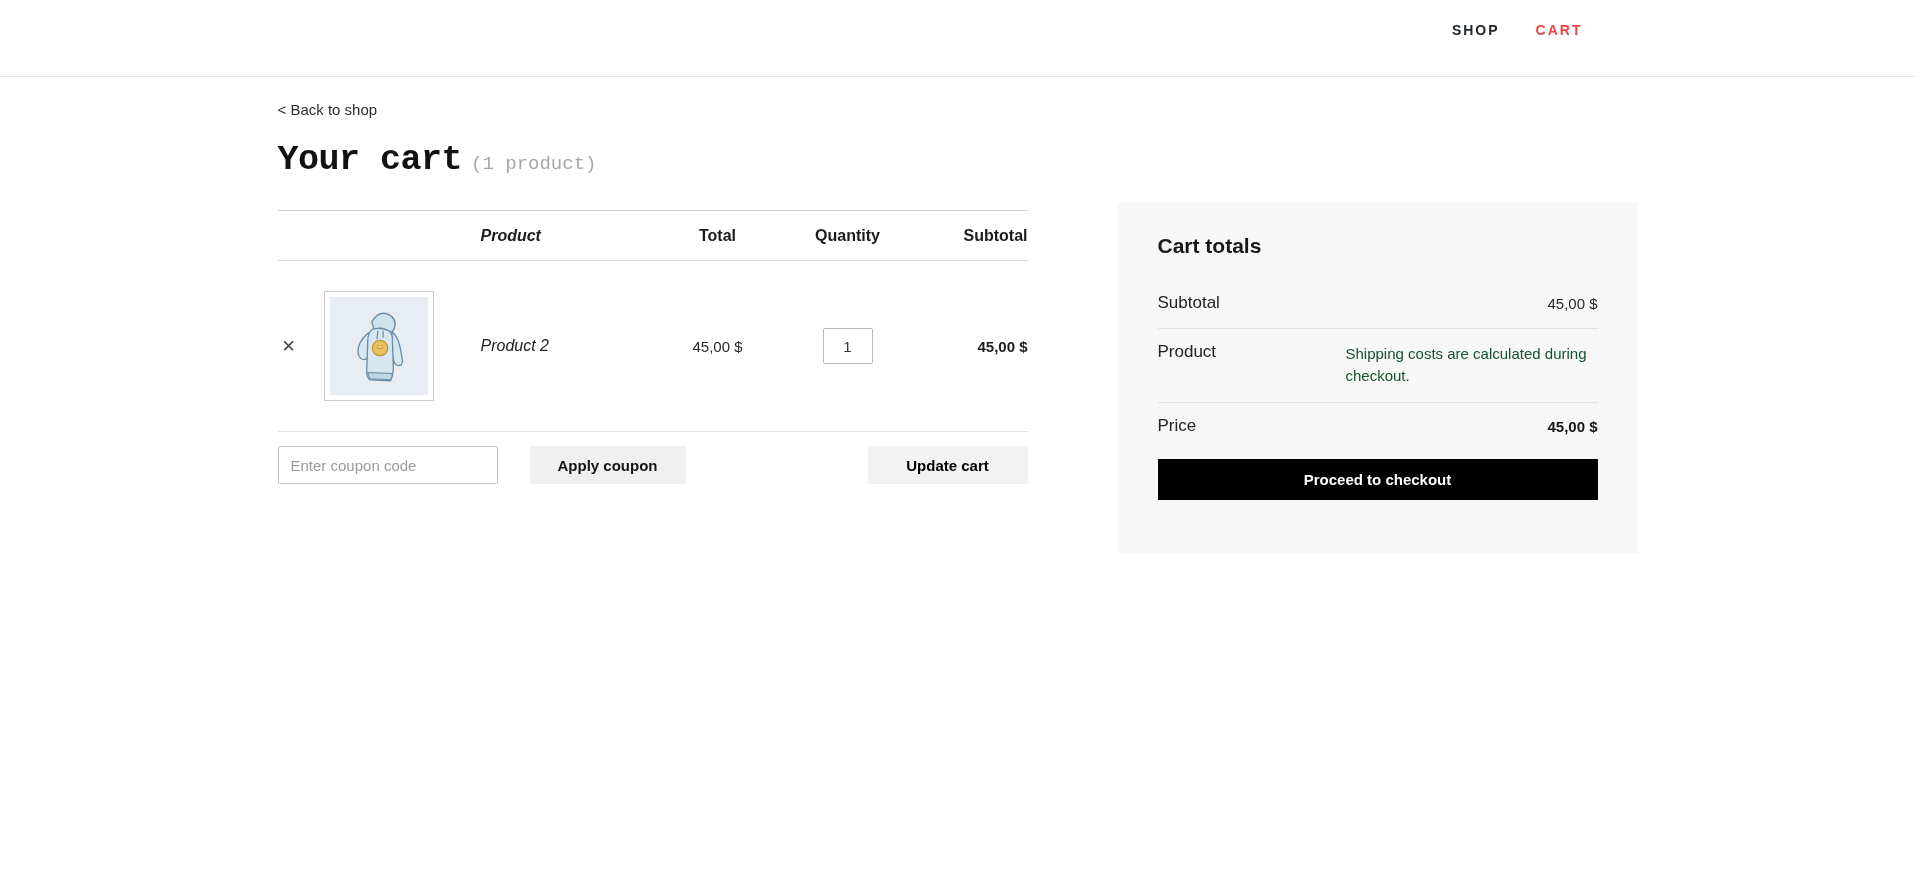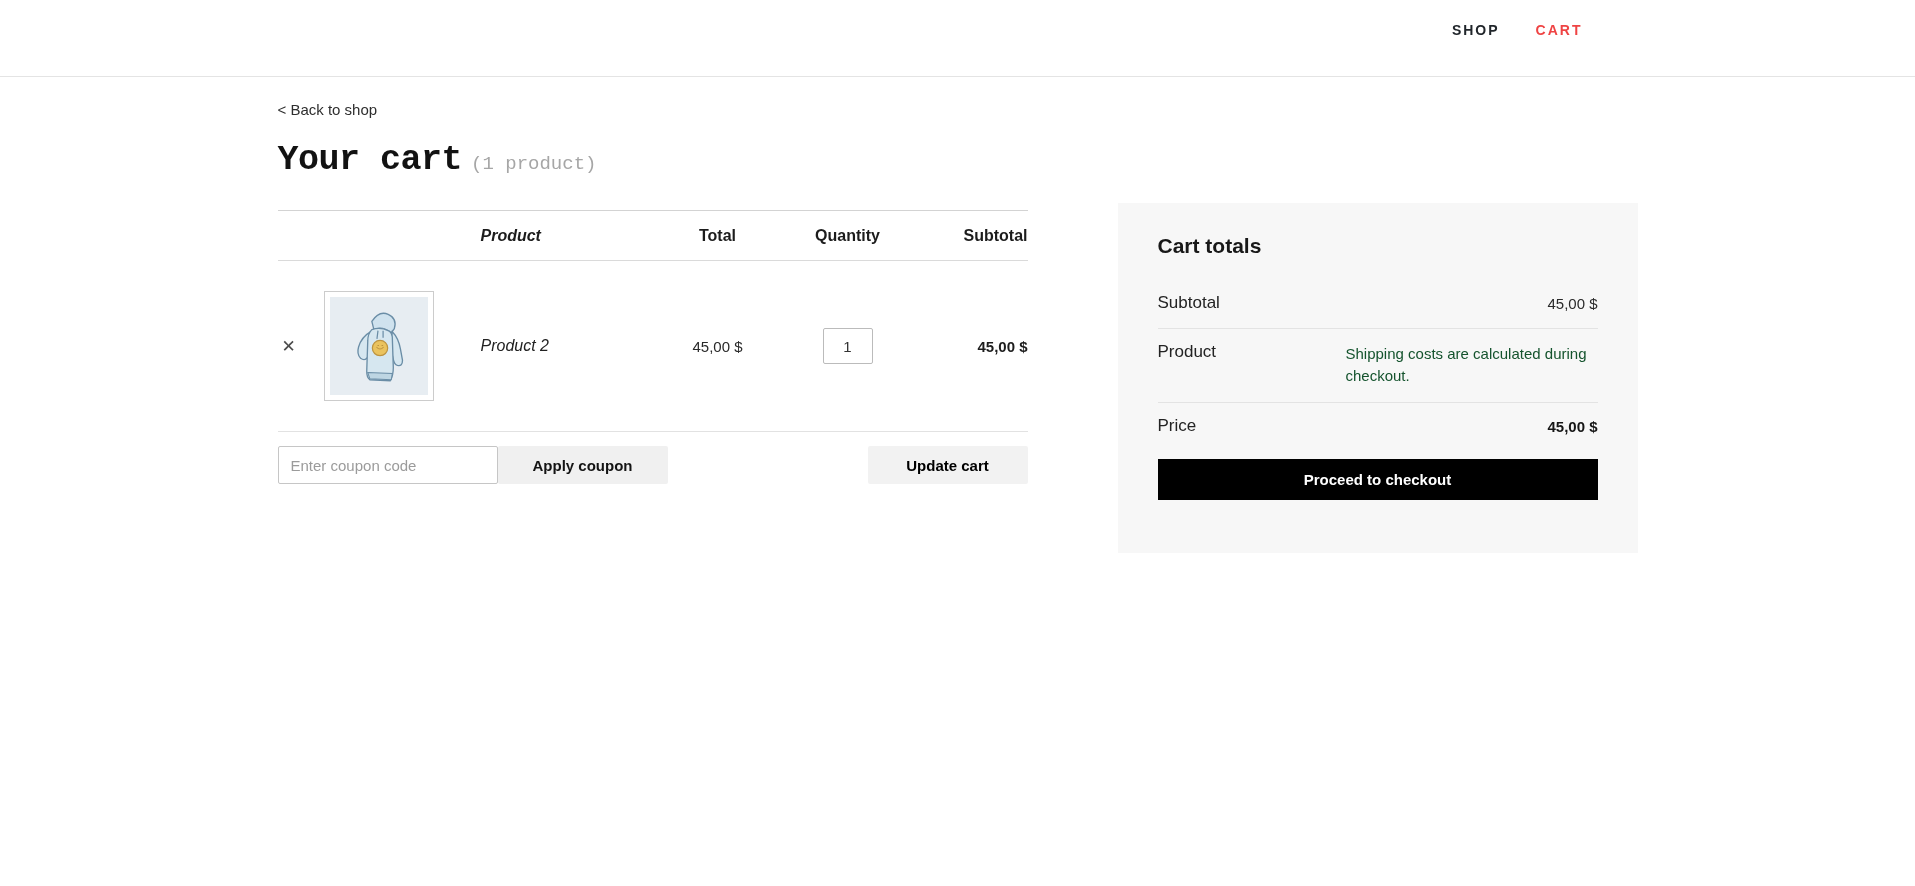--- a/index.html
+++ b/index.html
@@ -43,21 +43,21 @@
   .prod-name { font-size: 16px; color: #222222; }
   .price-text { font-size: 15px; color: #2a2a2a; }
   .qty-input { width: 50px; height: 36px; border: 1px solid #bbbbbb; border-radius: 2px; text-align: center; font-size: 15px; color: #333; font-family: inherit; background:#fff; }
   .sub-text { font-size: 15px; font-weight: 700; color: #1d1d1d; }
 
   
   .coupon-row { display: flex; align-items: center; margin-top: 14px; }
   .coupon-input { width: 220px; height: 38px; border: 1px solid #c6c6c6; border-radius: 2px; padding: 0 12px; font-size: 15px; font-family: inherit; color: #333; }
   .coupon-input::placeholder { color: #9b9b9b; }
   .btn { height: 38px; border: none; border-radius: 2px; font-family: inherit; font-size: 15px; font-weight: 700; cursor: pointer; }
-  .btn-apply { width: 170px; margin-left: 0; background: #f0f0f0; color: #141414; }
+  .btn-apply { width: 156px; margin-left: 32px; background: #f0f0f0; color: #141414; }
   .btn-update { width: 160px; margin-left: auto; background: #f2f2f2; color: #000000; cursor: default; }
 
   
   .totals-panel { width: 520px; margin-left: auto; margin-top: 126px; background: #f7f7f7; padding: 31px 40px 53px 40px; }
   .totals-title { font-size: 21px; font-weight: 700; color: #181818; margin-bottom: 22px; }
   .t-row { display: flex; justify-content: space-between; align-items: flex-start; padding: 13px 0 15px 0; border-bottom: 1px solid #e3e3e3; }
   .t-row.no-border { border-bottom: none; padding-bottom: 8px; }
   .t-label { font-size: 17px; color: #232323; }
   .t-value { font-size: 15px; color: #2a2a2a; padding-top: 2px; }
   .t-value.bold { font-weight: 700; color: #161616; }

